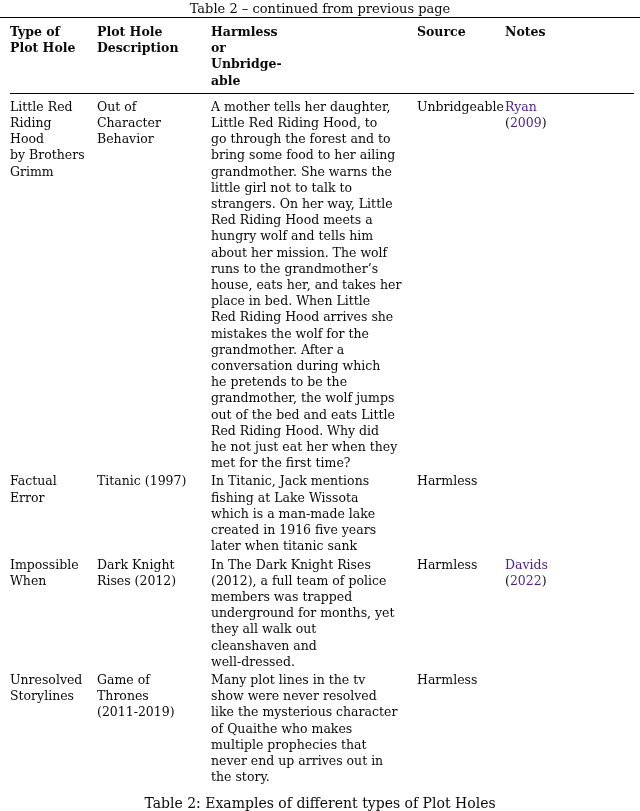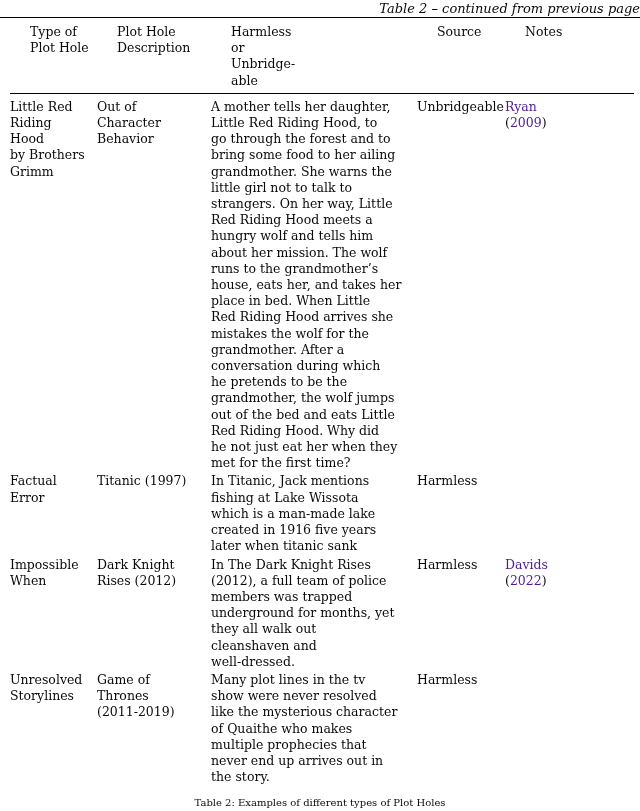--- a/index.html
+++ b/index.html
@@ -6,59 +6,57 @@
   body {
     width: 640px; height: 811px;
     background: #ffffff;
     color: #0a0a0a;
     font-family: "DejaVu Serif", "Liberation Serif", serif;
     font-size: 12.5px;
     line-height: 16.2px;
     overflow: hidden;
   }
   .caption-top {
-    text-align: right;
+    text-align: center;
     font-size: 13px;
     line-height: 15px;
     padding-top: 1px;
-    font-style: italic;
   }
   .rule {
     border: none;
     border-top: 1.4px solid #000;
     margin: 0;
     height: 0;
   }
   .rule.top { margin-top: 1px; }
   .tablewrap { padding: 0 6px 0 10px; }
   .trow {
     display: grid;
     grid-template-columns: 87px 114px 206px 88px 65px 1fr;
   }
   .cell {
     padding-right: 8px;
     white-space: pre-line;
   }
   .trow.head {
-    font-weight: normal;
+    font-weight: bold;
     padding-top: 6px;
     padding-bottom: 4px;
-    margin-left: 20px;
   }
   .trow.body { padding-top: 2px; }
   .trow.body.first { padding-top: 5px; }
   .link {
     color: #4c1d95;
     text-decoration: none;
     cursor: pointer;
   }
   .src-line2 { display: block; }
   .caption-bottom {
     text-align: center;
-    font-size: 10px;
+    font-size: 14px;
     margin-top: 10px;
   }
 </style>
 </head>
 <body>
 
 <div class="caption-top">Table 2 – continued from previous page</div>
 
 <hr class="rule top">
 

